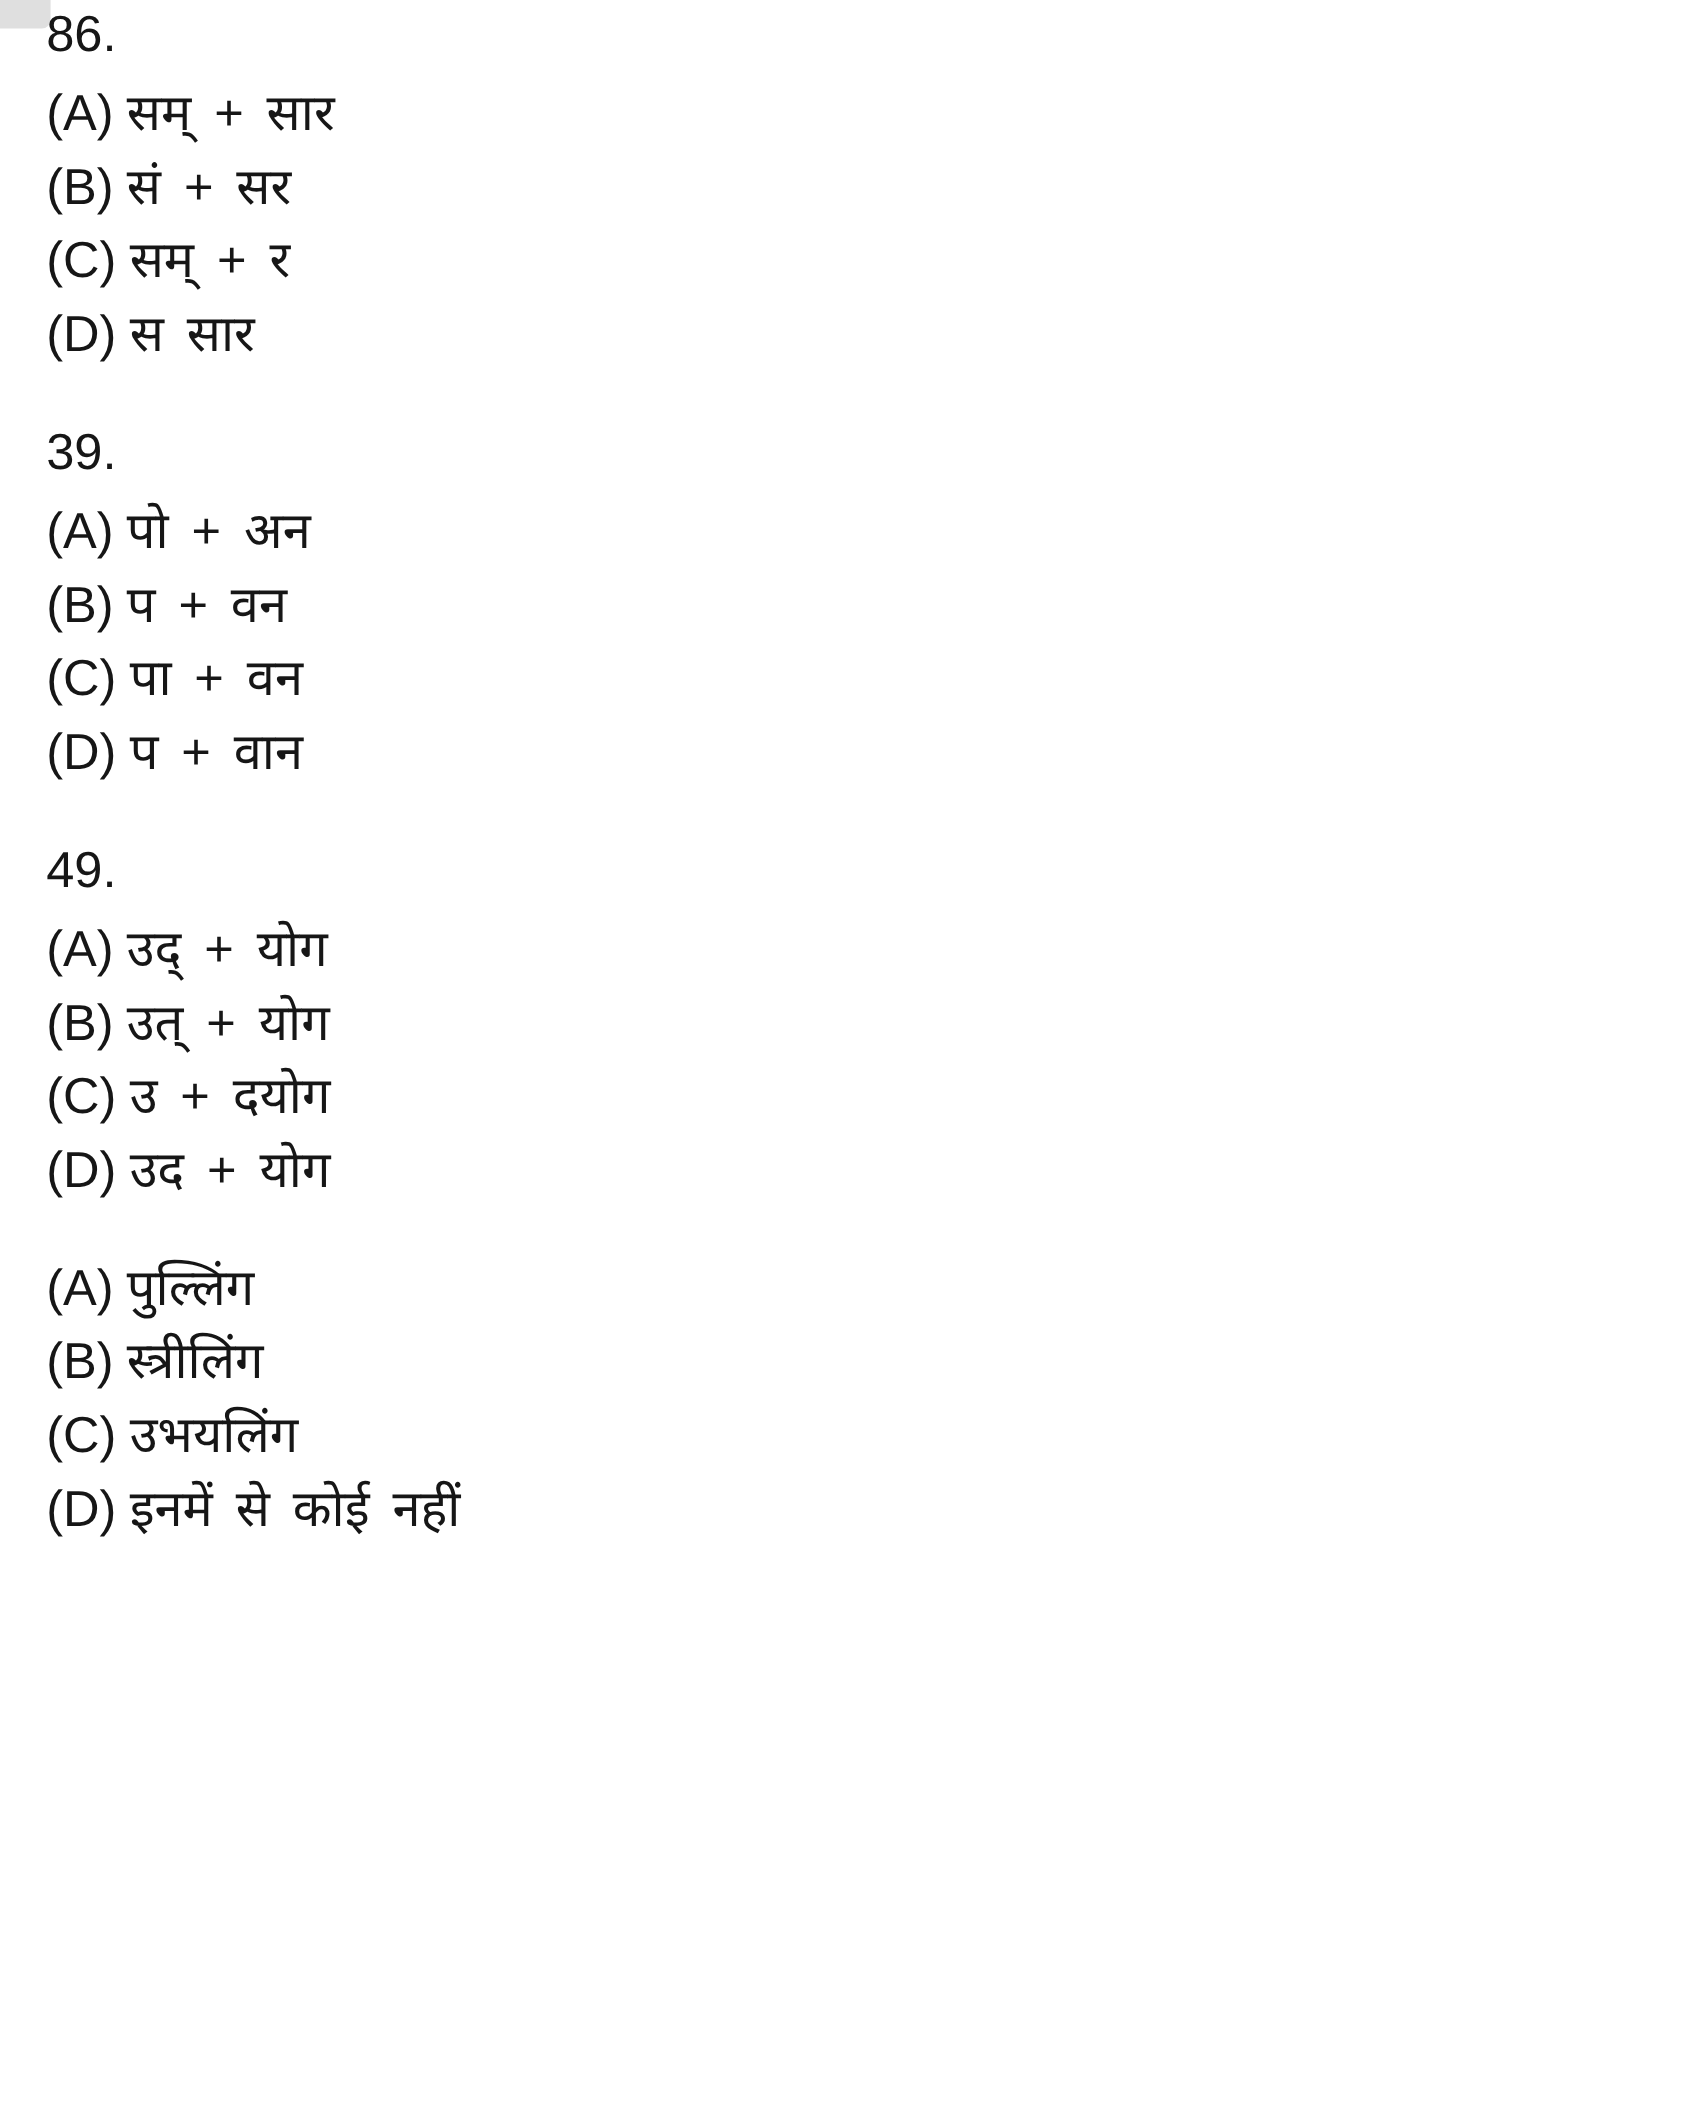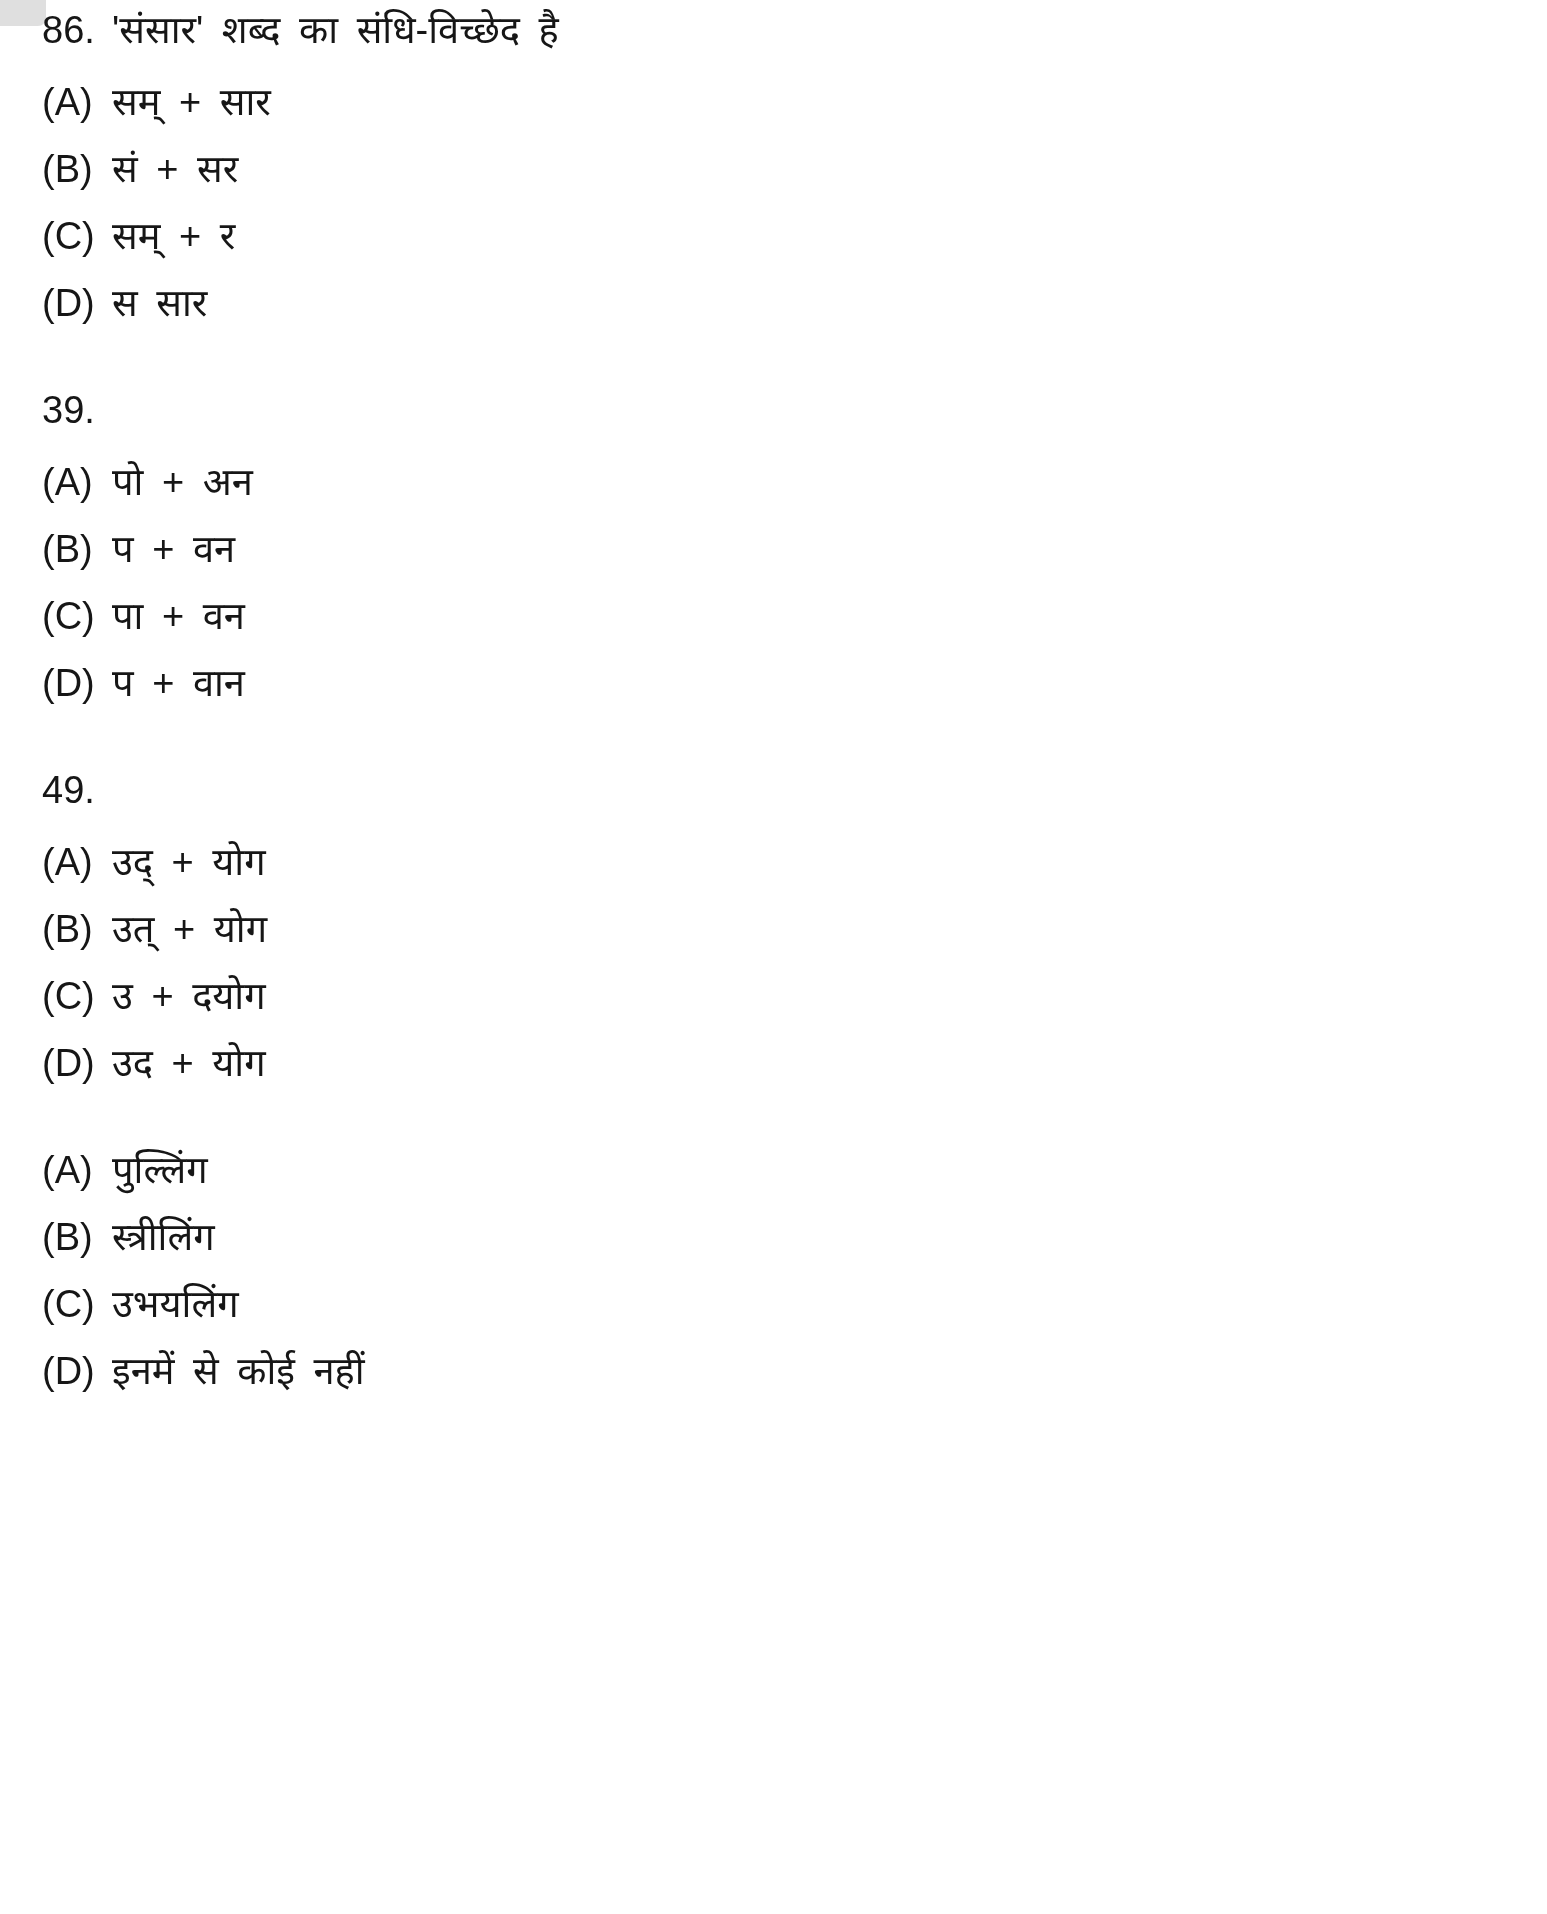--- a/index.html
+++ b/index.html
@@ -30,21 +30,21 @@
     top: 8px;
     left: 42px;
     right: 30px;
   }
   .question-block {
     margin-bottom: 63px;
   }
   .line {
     display: flex;
     align-items: baseline;
-    font-size: 38px;
+    font-size: 46px;
     line-height: 44px;
     word-spacing: 8px;
     white-space: nowrap;
   }
   .question-line {
     margin-bottom: 28px;
   }
   .option-line {
     margin-bottom: 23px;
   }
@@ -61,21 +61,20 @@
 </head>
 <body>
 
 <div class="scan-artifact"></div>
 
 <div class="doc">
 
   <div class="question-block">
     <div class="line question-line">
       <span class="label">86.</span>
-      <span class="q-text">'संसार' शब्द का संधि-विच्छेद है</span>
     </div>
     <div class="line option-line">
       <span class="label">(A)</span>
       <span class="opt-text">सम् + सार</span>
     </div>
     <div class="line option-line">
       <span class="label">(B)</span>
       <span class="opt-text">सं + सर</span>
     </div>
     <div class="line option-line">

